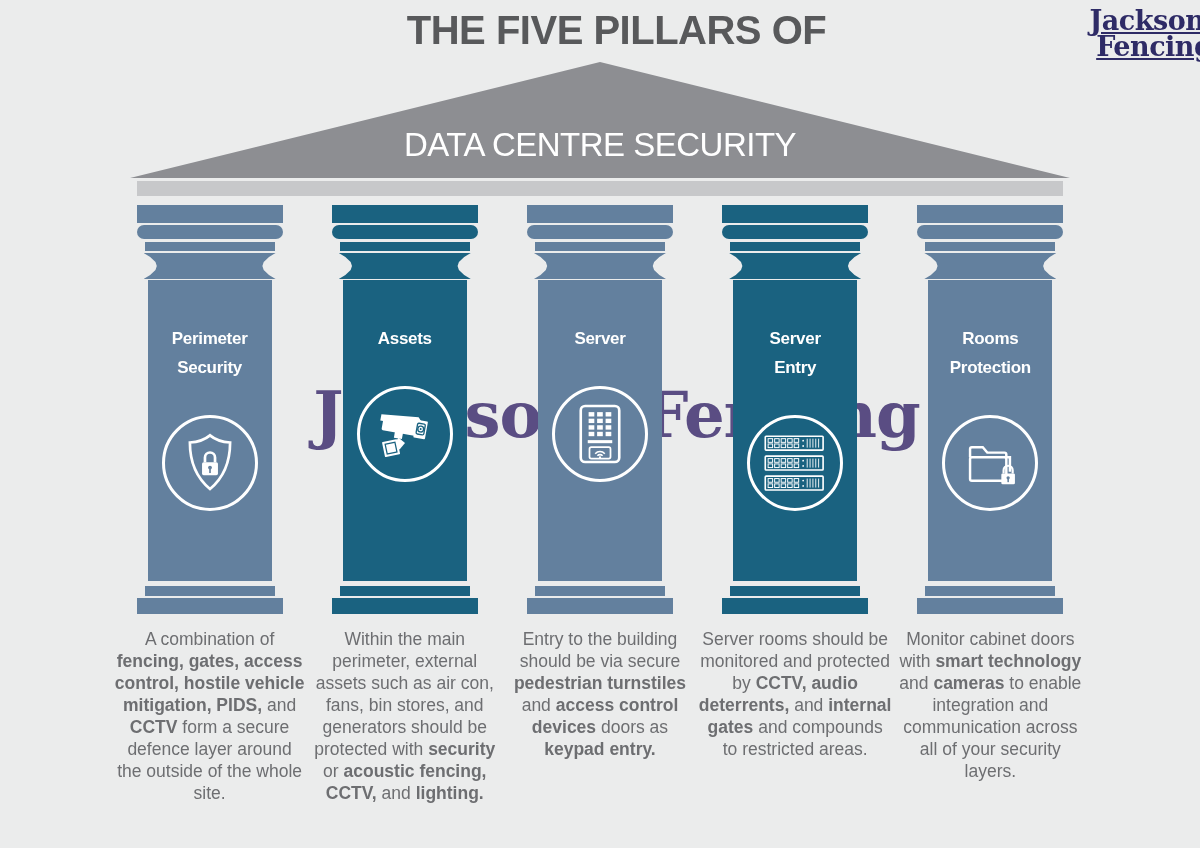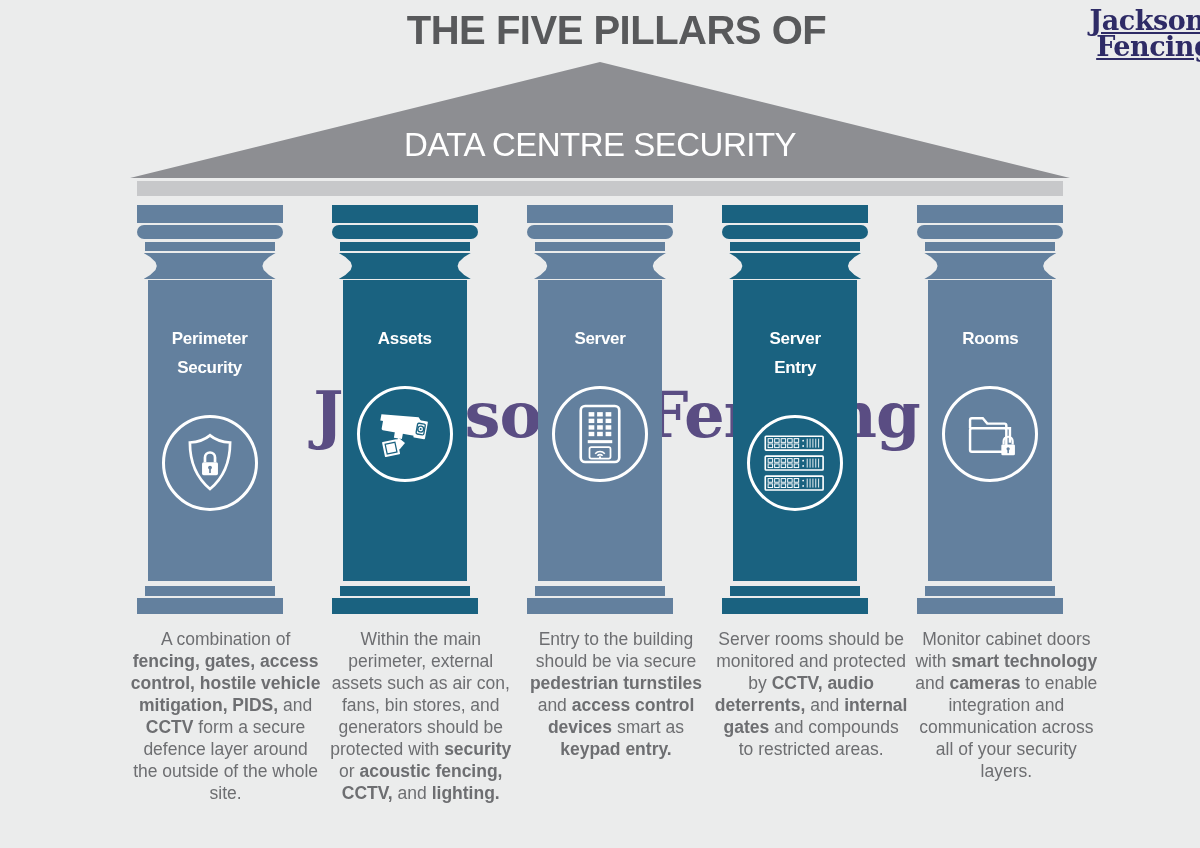--- a/index.html
+++ b/index.html
@@ -41,21 +41,21 @@
   .base-a{width:130px;height:10px;background:var(--pillar-color);margin-top:5px;}
   .base-b{width:146px;height:16px;background:var(--pillar-color);margin-top:2px;}
 
   .ptitle{margin-top:44px;text-align:center;color:#fff;font-weight:bold;
     font-size:17px;line-height:29px;letter-spacing:-0.3px;width:190px;}
   .icon-circle{margin-top:33px;width:96px;height:96px;border:3px solid #fff;border-radius:50%;
     box-sizing:border-box;display:flex;align-items:center;justify-content:center;
     color:var(--pillar-color);}
 
   
-  .descs{position:absolute;left:128px;top:628px;width:976px;display:flex;z-index:2;}
+  .descs{position:absolute;left:112px;top:628px;width:976px;display:flex;z-index:2;}
   .desc{width:195.2px;box-sizing:border-box;padding:0 1px;text-align:center;
     color:var(--body_text);font-size:17.5px;line-height:22px;}
   .desc .b{font-weight:bold;}
 </style>
 </head>
 <body>
 
 <div class="canvas">
 
   <div class="page-title">THE FIVE PILLARS OF</div>
@@ -207,20 +207,21 @@
     </div>
 
     <div class="col" style="--pillar-color: #63809e;">
       <div class="cap-a"></div>
       <div class="cap-b"></div>
       <div class="cap-c"></div>
       <div class="cap-neck"></div>
       <div class="shaft">
         <div class="ptitle">
           <div>Rooms</div>
+          <div>Protection</div>
         </div>
         <div class="icon-circle">
           <svg viewBox="0 0 64 58" width="58" height="53">
             <path d="M10 22 v-9 a2 2 0 0 1 2 -2 h12 l5 6 h19 a2 2 0 0 1 2 2 v3" fill="none" stroke="#fff" stroke-width="2.7"></path>
             <path d="M50 22 h4 v16" fill="none" stroke="#fff" stroke-width="2.7"></path>
             <rect x="10" y="22" width="40" height="26" rx="2" fill="none" stroke="#fff" stroke-width="2.7"></rect>
             <path d="M47 40 v-3.5 a5 5 0 0 1 10 0 V40" fill="none" stroke="#fff" stroke-width="2.4"></path>
             <rect x="44.5" y="40" width="15" height="12" rx="1.5" fill="#fff"></rect>
             <circle cx="52" cy="44.8" r="1.8" fill="currentColor"></circle>
             <rect x="51.2" y="45.6" width="1.7" height="4" fill="currentColor"></rect>
@@ -229,18 +230,18 @@
       </div>
       <div class="base-a"></div>
       <div class="base-b"></div>
     </div>
 
   </div>
 
   <div class="descs">
     <div class="desc"><span>A combination of </span><span class="b">fencing, gates, access control, hostile vehicle mitigation, PIDS,</span><span> and </span><span class="b">CCTV</span><span> form a secure defence layer around the outside of the whole site.</span></div>
     <div class="desc"><span>Within the main perimeter, external assets such as air con, fans, bin stores, and generators should be protected with </span><span class="b">security</span><span> or </span><span class="b">acoustic fencing, CCTV,</span><span> and </span><span class="b">lighting.</span></div>
-    <div class="desc"><span>Entry to the building should be via secure </span><span class="b">pedestrian turnstiles</span><span> and </span><span class="b">access control devices</span><span> smart as </span><span class="b">keypad entry.</span></div>
+    <div class="desc"><span>Entry to the building should be via secure </span><span class="b">pedestrian turnstiles</span><span> and </span><span class="b">access control devices</span><span> doors as </span><span class="b">keypad entry.</span></div>
     <div class="desc"><span>Server rooms should be monitored and protected by </span><span class="b">CCTV, audio deterrents,</span><span> and </span><span class="b">internal gates</span><span> and compounds to restricted areas.</span></div>
     <div class="desc"><span>Monitor cabinet doors with </span><span class="b">smart technology</span><span> and </span><span class="b">cameras</span><span> to enable integration and communication across all of your security layers.</span></div>
   </div>
 
 </div>
 
 </body></html>

